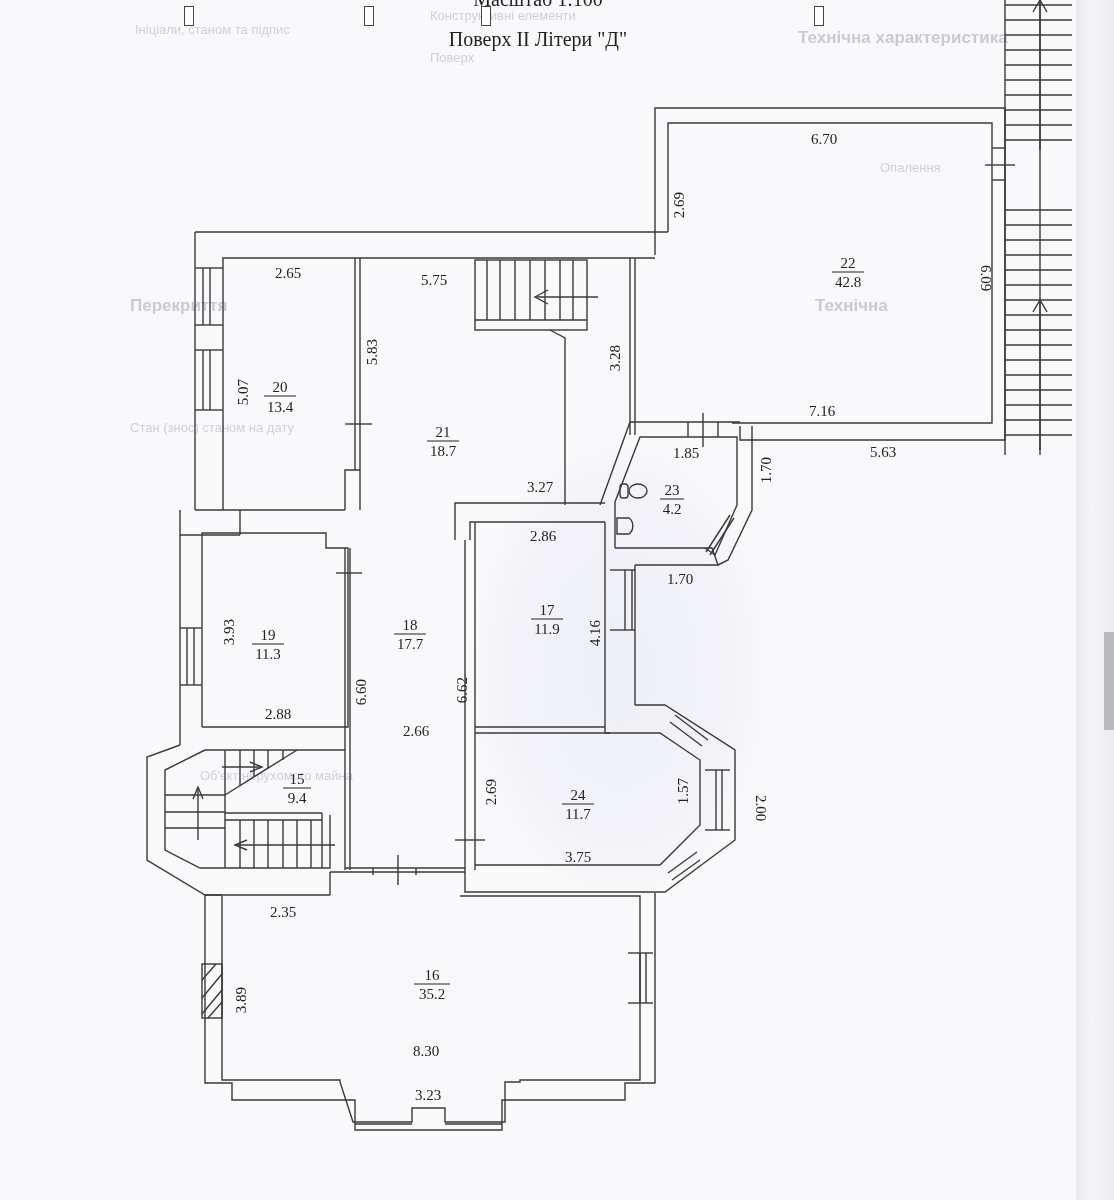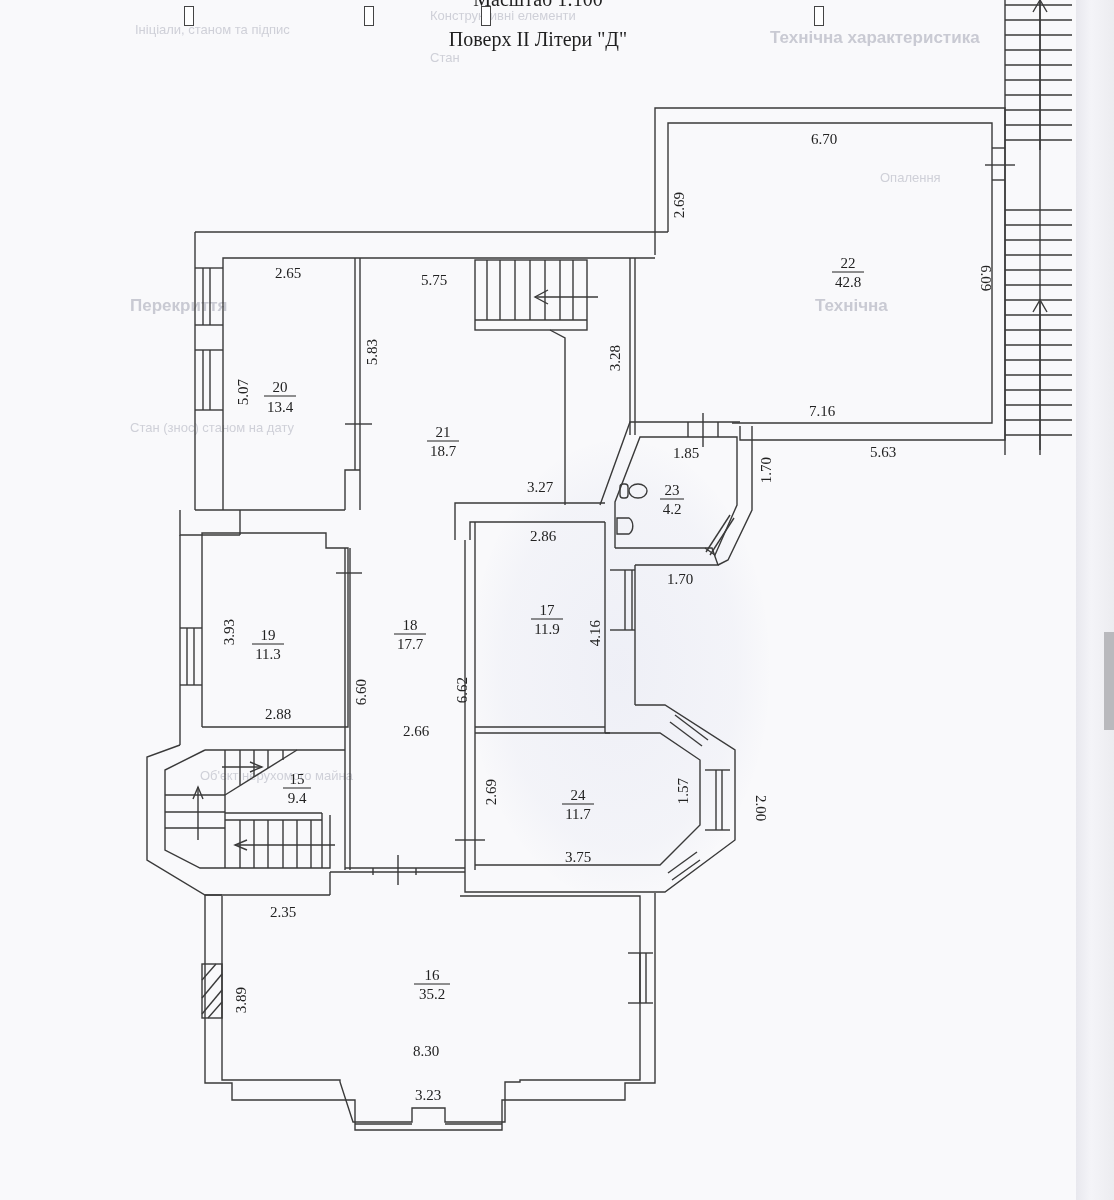--- a/index.html
+++ b/index.html
@@ -46,23 +46,23 @@
   .rnum { font-size: 15px; }
 </style>
 </head>
 <body>
 
 <div class="page">
   <div class="stamp"></div>
 
   <div class="ghost" style="left:135px;top:22px">Ініціали, станом та підпис</div>
   <div class="ghost" style="left:430px;top:8px">Конструктивні елементи</div>
-  <div class="ghost big" style="left:770px;top:28px">Технічна характеристика</div>
-  <div class="ghost" style="left:430px;top:50px">Стан</div>
-  <div class="ghost" style="left:880px;top:170px">Опалення</div>
+  <div class="ghost big" style="left:798px;top:28px">Технічна характеристика</div>
+  <div class="ghost" style="left:430px;top:50px">Поверх</div>
+  <div class="ghost" style="left:880px;top:160px">Опалення</div>
   <div class="ghost big" style="left:130px;top:296px">Перекриття</div>
   <div class="ghost big" style="left:815px;top:296px">Технічна</div>
   <div class="ghost" style="left:130px;top:420px">Стан (знос) станом на дату</div>
   <div class="ghost" style="left:200px;top:768px">Об'єкт нерухомого майна</div>
 
   <div class="scale">Масштаб 1:100</div>
   <div class="title">Поверх II Літери "Д"</div>
 
   <div class="marker" style="left:184px"></div>
   <div class="marker" style="left:364px"></div>

